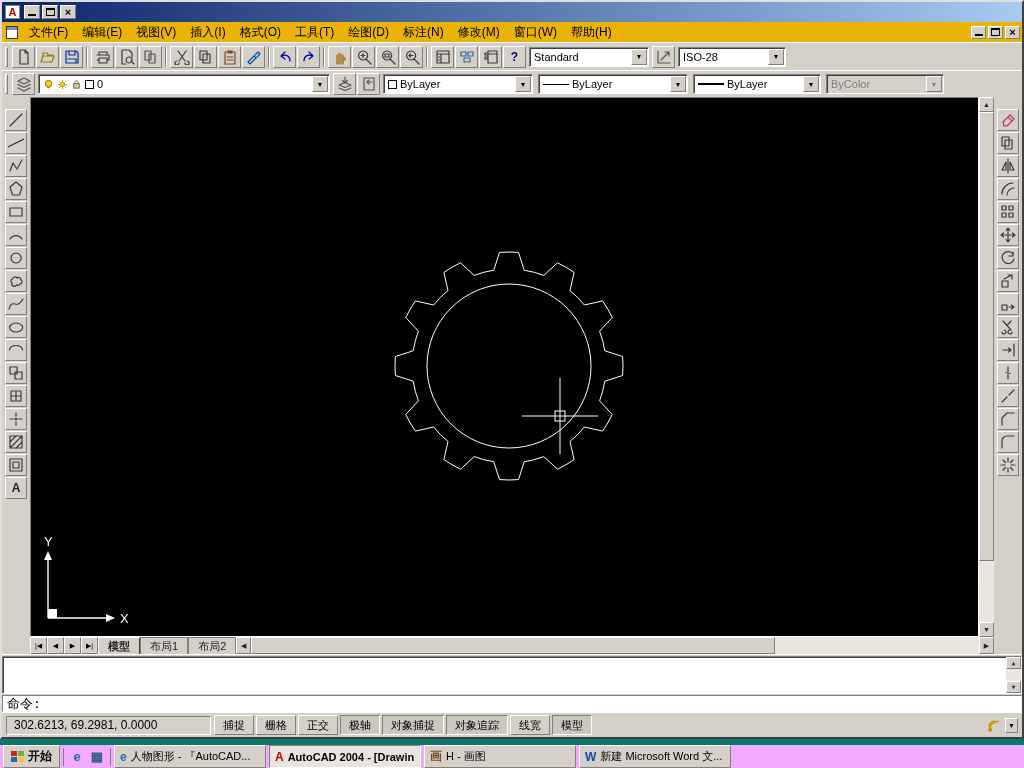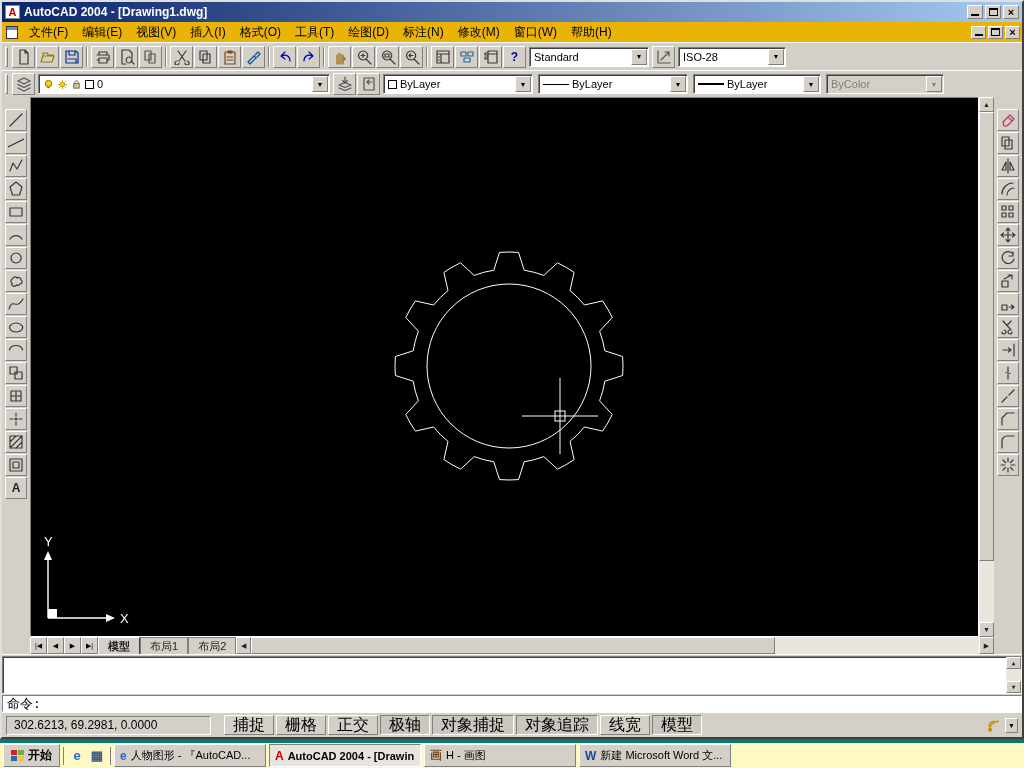--- a/index.html
+++ b/index.html
@@ -59,29 +59,29 @@
   .hscroll .sbtn{height:17px}
   .htrack{flex:1;position:relative}
   .hthumb{position:absolute;top:0;bottom:0;left:0;width:72%;border:1px solid;border-color:#ffffff #808080 #808080 #ffffff;background:#d4d0c8}
   
   .cmdarea{height:58px;background:#d4d0c8;border-top:1px solid #fff;padding:1px 0}
   .cmdhist{position:relative;height:38px;background:#fff;border:1px solid;border-color:#808080 #fff #fff #808080;box-shadow:inset 1px 1px 0 #404040;padding:1px 18px 0 4px;overflow:hidden;font-family:"DejaVu Sans Mono",monospace;font-size:13px;line-height:18px;white-space:pre}
   .cmdscroll{position:absolute;right:0;top:0;bottom:0;width:15px;display:flex;flex-direction:column;background:#e9e6de}
   .cmdscroll .sbtn{height:12px;font-size:6px}
   .cmdinput{height:17px;margin-top:1px;background:#fff;border:1px solid;border-color:#808080 #fff #fff #808080;padding:0 4px;font-family:"DejaVu Sans Mono",monospace;font-size:13px;line-height:15px}
   
-  .statusbar{height:25px;display:flex;align-items:center;gap:12px;padding:0 4px;border-top:1px solid #fff;background:#d4d0c8}
+  .statusbar{height:25px;display:flex;align-items:center;gap:2px;padding:0 4px;border-top:1px solid #fff;background:#d4d0c8}
   .coords{width:205px;height:19px;line-height:17px;padding:0 7px;font-size:12px;border:1px solid;border-color:#808080 #fff #fff #808080}
-  .toggle{display:inline-flex;align-items:center;height:20px;padding:0 8px;margin:0 1px;font-size:16px;border:1px solid;border-color:#ffffff #808080 #808080 #ffffff;background:#d4d0c8}
+  .toggle{display:inline-flex;align-items:center;height:20px;padding:0 8px;margin:0 1px;font-size:11px;border:1px solid;border-color:#ffffff #808080 #808080 #ffffff;background:#d4d0c8}
   .toggle.on{border-color:#808080 #ffffff #ffffff #808080;background:#cbc7be}
   .status-right{margin-left:auto;display:flex;align-items:center;gap:3px}
   .comm{width:15px;height:15px}
   .sarrow{width:13px;height:15px;font-size:7px;display:flex;align-items:center;justify-content:center;border:1px solid;border-color:#ffffff #808080 #808080 #ffffff;background:#d4d0c8}
   
-  .taskbar{height:29px;display:flex;align-items:center;gap:3px;padding:0 3px;background:#fef9c3;border-top:4px solid #0f766e}
+  .taskbar{height:29px;display:flex;align-items:center;gap:3px;padding:0 3px;background:#f0abfc;border-top:6px solid #0f766e}
   .start{height:23px;display:flex;align-items:center;gap:4px;padding:0 7px;font-weight:bold;font-size:12px;border:1px solid;border-color:#ffffff #808080 #808080 #ffffff;background:#d4d0c8}
   .winflag{display:grid;grid-template-columns:6px 6px;grid-template-rows:5px 5px;gap:1px}
   .winflag i{display:block}
   .qlbar{display:flex;align-items:center;gap:2px;padding:0 4px;border-left:1px solid #808080;border-right:1px solid #808080}
   .qlicon{width:18px;height:18px;display:flex;align-items:center;justify-content:center;font-weight:bold;font-size:13px}
   .task{width:152px;height:23px;display:flex;align-items:center;gap:4px;padding:0 5px;font-size:11px;white-space:nowrap;overflow:hidden;border:1px solid;border-color:#ffffff #808080 #808080 #ffffff;background:#d4d0c8}
   .task.active{border-color:#808080 #ffffff #ffffff #808080;background:#e8e5de;font-weight:bold}
   .task .tglyph{font-weight:bold;font-size:12px}
   .tray{margin-left:auto;height:23px;display:flex;align-items:center;gap:4px;padding:0 7px;border:1px solid;border-color:#808080 #ffffff #ffffff #808080}
   .lang{width:18px;height:16px;background:#1464c8;color:#fff;font-size:10px;font-weight:bold;display:flex;align-items:center;justify-content:center}
@@ -89,21 +89,20 @@
   .time{font-size:12px;padding-left:2px}
 </style>
 </head>
 <body>
 
 <div class="screen">
   <div class="app">
 
     <div class="titlebar">
       <span class="app-icon">A</span>
-      <span class="title-text">AutoCAD 2004 - [Drawing1.dwg]</span>
       <span class="winbtns">
         <button class="winbtn">
             <span class="ic-min"></span>
           </button>
         <button class="winbtn">
             <span class="ic-max"></span>
           </button>
         <button class="winbtn">
             <span class="ic-close">×</span>
           </button>

